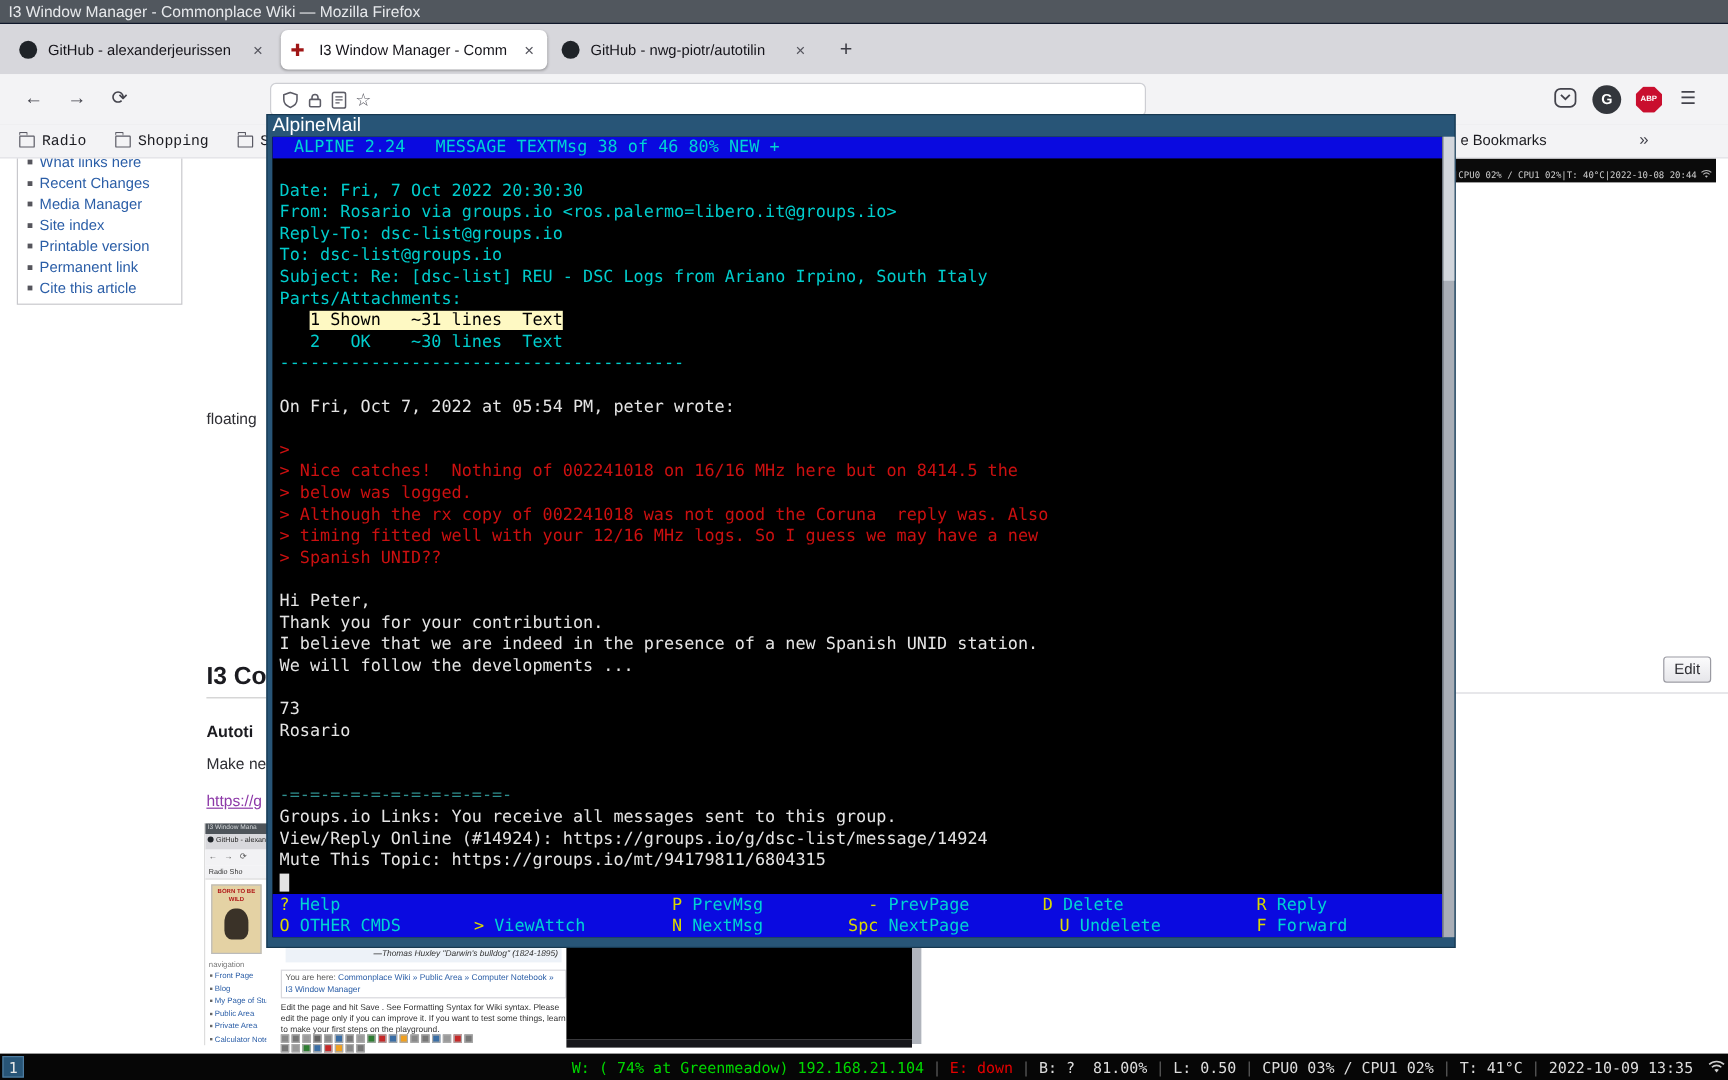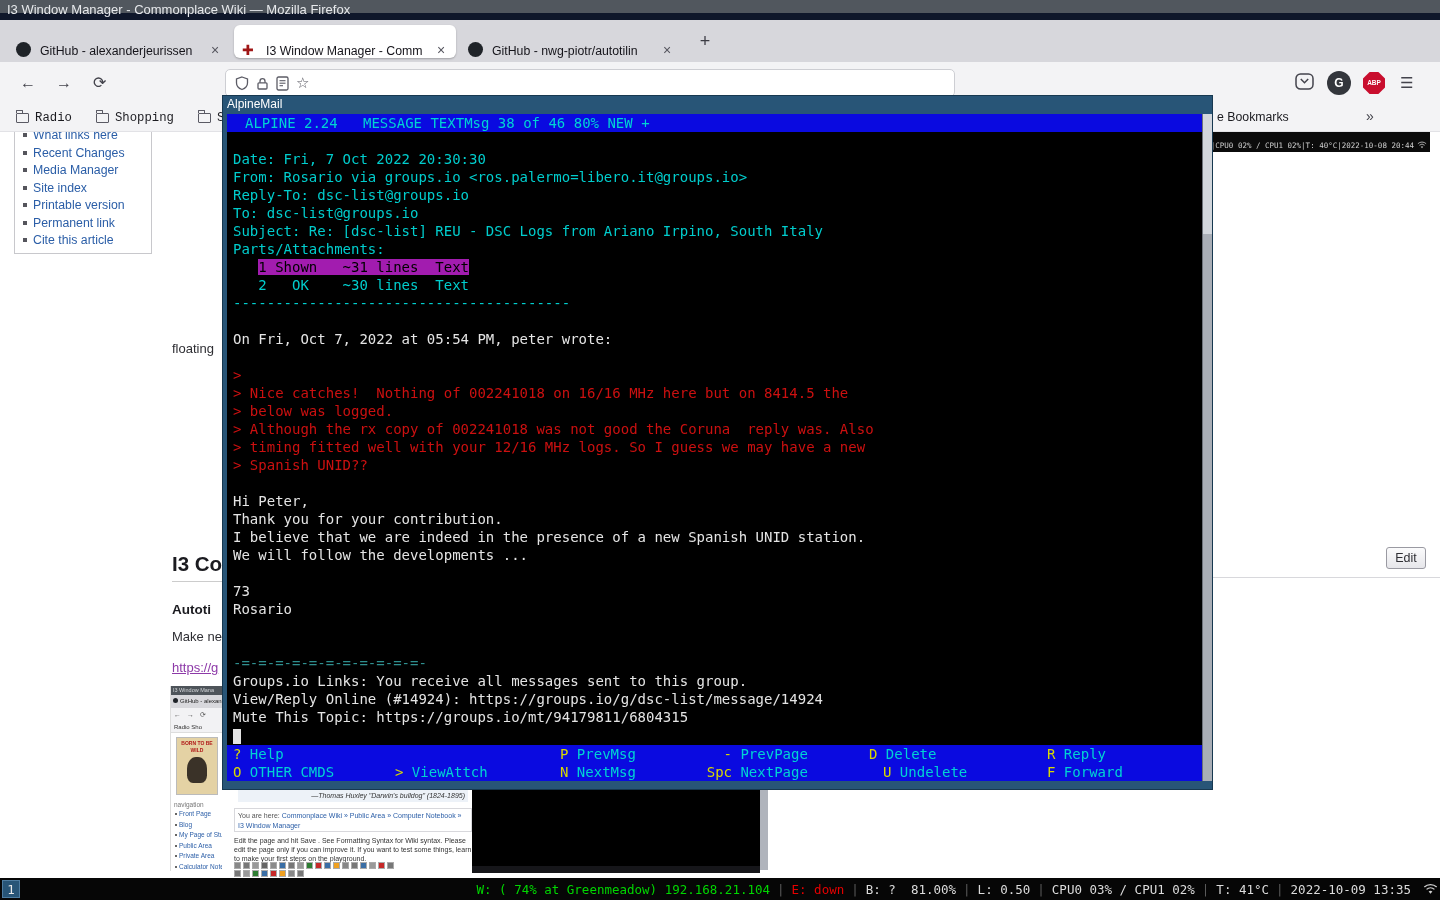--- a/index.html
+++ b/index.html
@@ -1,25 +1,25 @@
 <!DOCTYPE html>
 <html><head>
 <meta charset="utf-8">
 <style>
   html,body{margin:0;padding:0;background:#222;}
   .screen{position:relative;width:1440px;height:900px;background:#fff;overflow:hidden;
           font-family:"Liberation Sans",sans-serif;}
   
   #wm-titlebar{position:absolute;left:0;top:0;width:1440px;height:20px;background:#51575e;
-    border-bottom:7px solid #0f172a;color:#e7e9ec;font-size:13px;line-height:20px;padding-left:7px;
+    border-bottom:1px solid #0f172a;color:#e7e9ec;font-size:13px;line-height:20px;padding-left:7px;
     box-sizing:border-box;z-index:3;}
   
   #tabbar{position:absolute;left:0;top:20px;width:1440px;height:42px;background:#d7d7dc;z-index:3;}
   #tabstrip{position:absolute;left:8px;top:5px;display:flex;gap:4px;}
-  .tab{width:222px;height:33px;border-radius:6px;display:flex;align-items:flex-end;padding:0 8px;
+  .tab{width:222px;height:33px;border-radius:6px;display:flex;align-items:center;padding:0 8px;
     box-sizing:border-box;color:#15141a;font-size:12.3px;white-space:nowrap;overflow:hidden;}
   .tab.active{background:#ffffff;box-shadow:0 1px 2px rgba(0,0,0,.25);}
   .tab .favicon{flex:0 0 16px;height:16px;margin-right:8px;position:relative;}
   .gh-dot{width:15px;height:15px;border-radius:50%;background:#1f2328;display:inline-block;}
   .wiki-cross{color:#a01616;font-size:14px;line-height:16px;}
   .tab .tlabel{flex:1;overflow:hidden;}
   .tab .close{flex:0 0 14px;color:#55555e;font-size:14px;text-align:center;}
   .newtab{position:absolute;left:692px;top:8px;width:26px;height:26px;text-align:center;
     font-size:18px;line-height:26px;color:#3c3c44;border-radius:4px;}
   #navbar{position:absolute;left:0;top:62px;width:1440px;height:42px;background:#f3f3f5;
@@ -95,33 +95,33 @@
   #tb-instr{position:absolute;left:12px;top:46px;width:242px;font-size:7px;line-height:9px;color:#333;}
   #tb-icons1,#tb-icons2{position:absolute;left:12px;top:72px;display:flex;gap:2px;}
   #tb-icons2{top:80px;}
   .micon{width:7px;height:7px;border:0.5px solid #aaa;box-sizing:border-box;}
   #tb-black{position:absolute;left:250px;top:0;width:288px;height:76px;background:#000;}
   #tb-darkbar{position:absolute;left:250px;top:76px;width:288px;height:7px;background:#16161a;}
   #tb-scroll{position:absolute;left:538px;top:0;width:8px;height:80px;background:#b0b4bc;}
   
   #alpine{position:absolute;left:222px;top:95px;width:991px;height:695px;background:#285577;
     border:1px solid #173850;box-sizing:border-box;z-index:5;}
-  #alpine-titlebar{height:17px;color:#fff;font-size:12px;line-height:17px;padding-left:4px;}
+  #alpine-titlebar{height:17px;color:#fff;font-size:16px;line-height:17px;padding-left:4px;}
   #alpine-body{position:absolute;left:4px;top:18px;right:10px;bottom:8px;background:#000;
     font-family:"DejaVu Sans Mono",monospace;font-size:14px;line-height:18px;overflow:hidden;}
   #alpine-scroll{position:absolute;right:0;top:18px;bottom:8px;width:10px;background:#a9aeb6;border-left:1px solid #6e737b;box-sizing:border-box;}
   #alpine-scroll .thumb{position:absolute;left:0;top:0;width:100%;height:120px;background:#d2d6dc;}
   #alpine-status{height:18px;background:#0a0ae0;color:#00d3d3;display:flex;white-space:pre;}
   #alpine-status .s-left{padding-left:18px;}
   #alpine-status .s-center{flex:1;text-align:center;}
   #alpine-status .s-right{padding-right:6px;}
   #alpine-lines{white-space:pre;}
   .tl{height:18px;padding-left:6px;white-space:pre;}
   .t-cyan{color:#00cdcd;} .t-white{color:#e4e4e4;} .t-red{color:#cc1010;} .t-teal{color:#2f8f8f;}
-  .t-hl{background:#a21caf;color:#000;}
+  .t-hl{background:#fef9c3;color:#000;}
   .cursor-block{display:inline-block;width:8px;height:15px;background:#e4e4e4;vertical-align:middle;}
   #alpine-menu{position:absolute;left:0;right:0;bottom:0;height:36px;background:#0a0ae0;}
   .menurow{position:relative;height:18px;}
   .mcell{position:absolute;top:0;height:18px;white-space:pre;}
   .mkey{color:#d9d900;} .mlabel{color:#00d3d3;}
   .mkey.w3{display:inline-block;width:27px;text-align:right;}
   
   #i3bar{position:absolute;left:0;top:878px;width:1440px;height:22px;background:#060606;z-index:10;
     display:flex;align-items:center;font-family:"DejaVu Sans Mono",monospace;font-size:12.5px;}
   #ws-badge{margin-left:2px;width:18px;height:18px;background:#285577;border:1px solid #4e7ca0;

